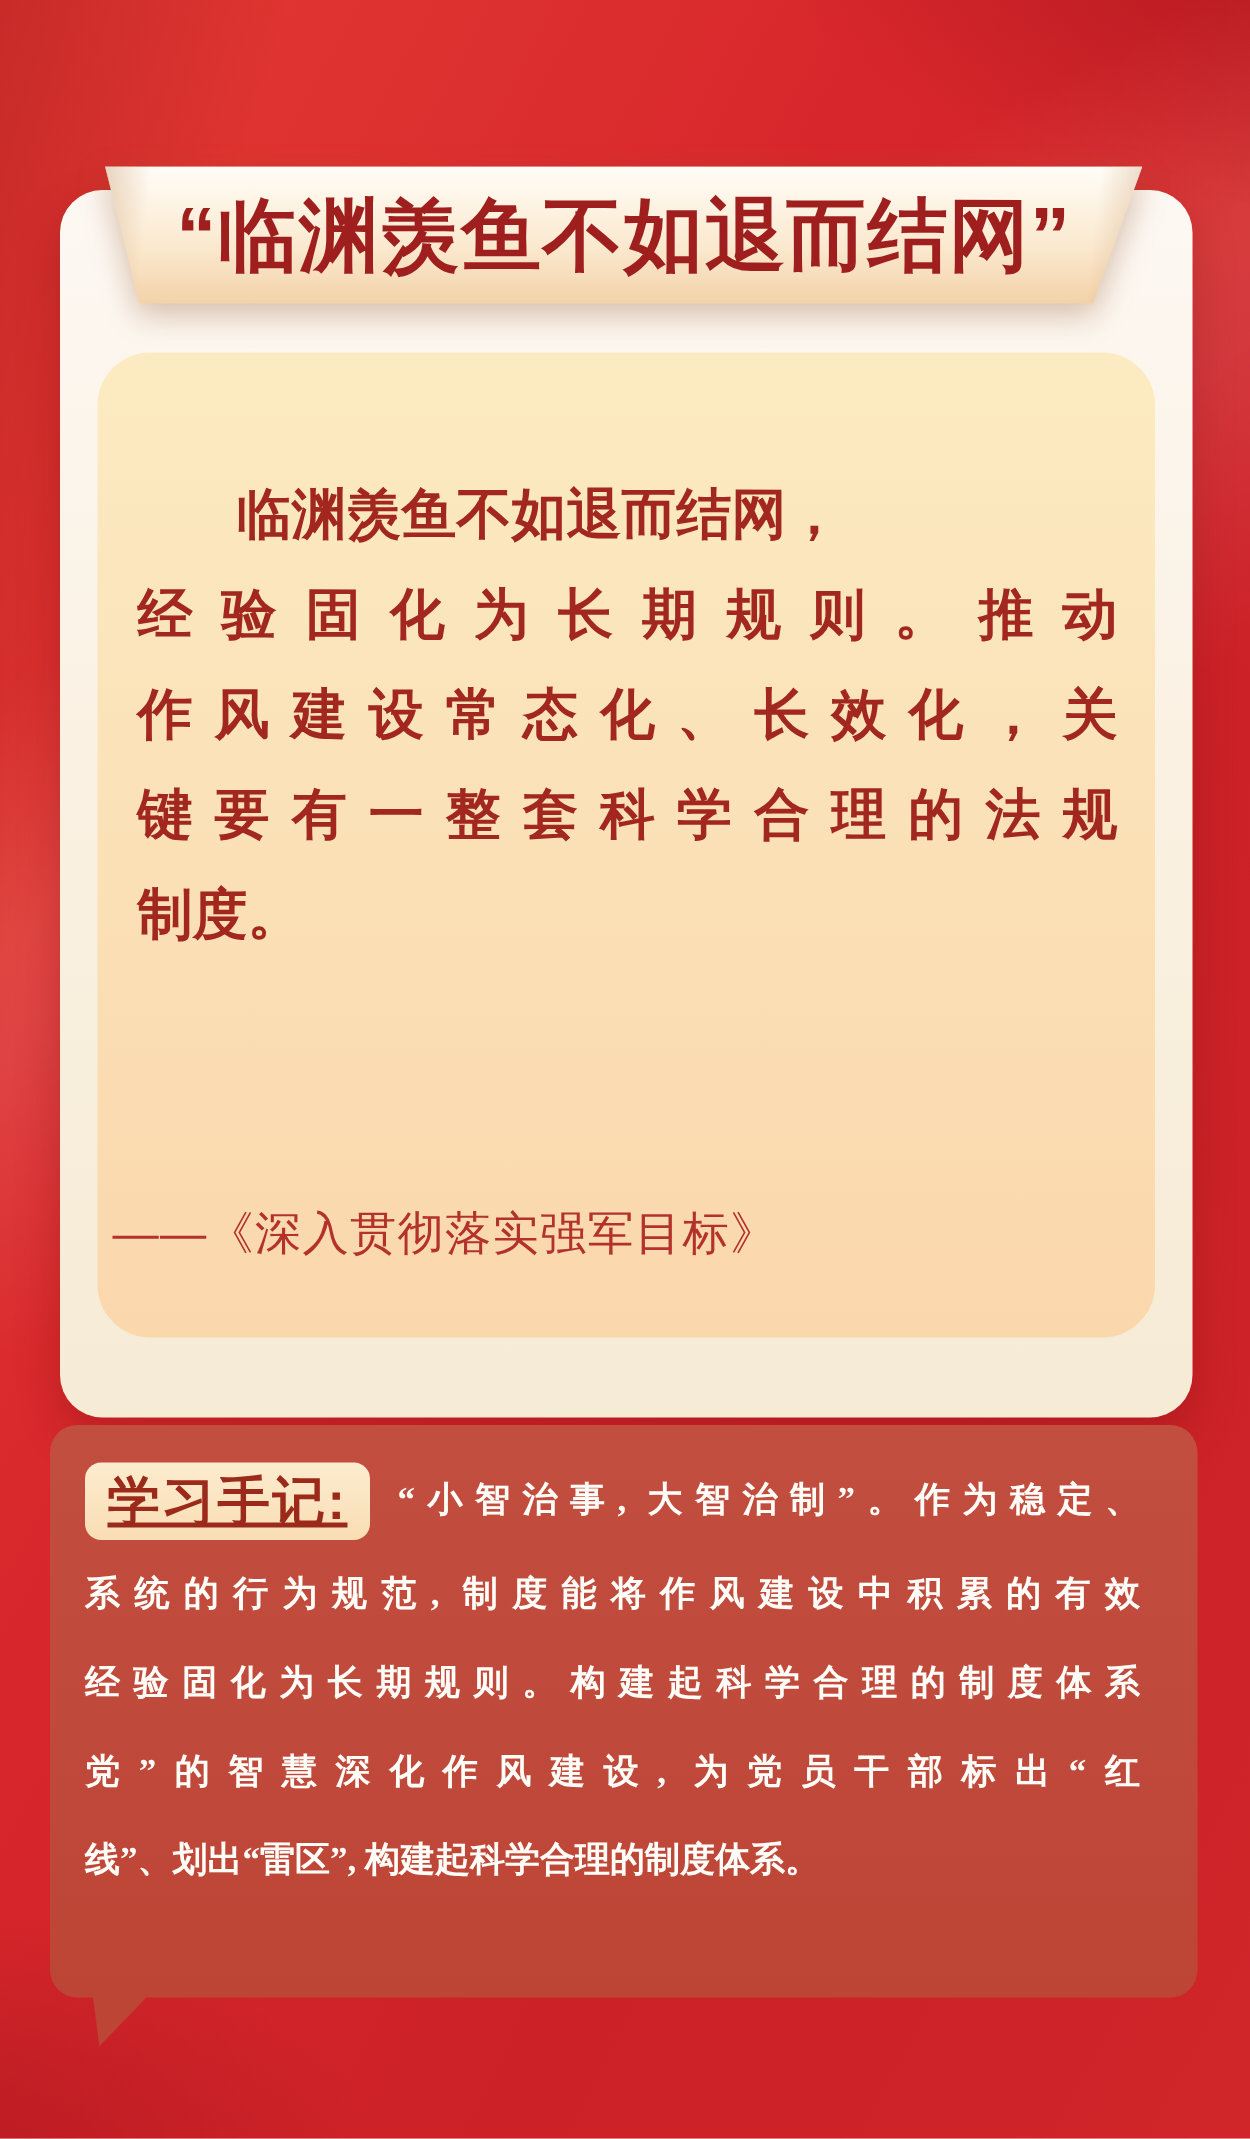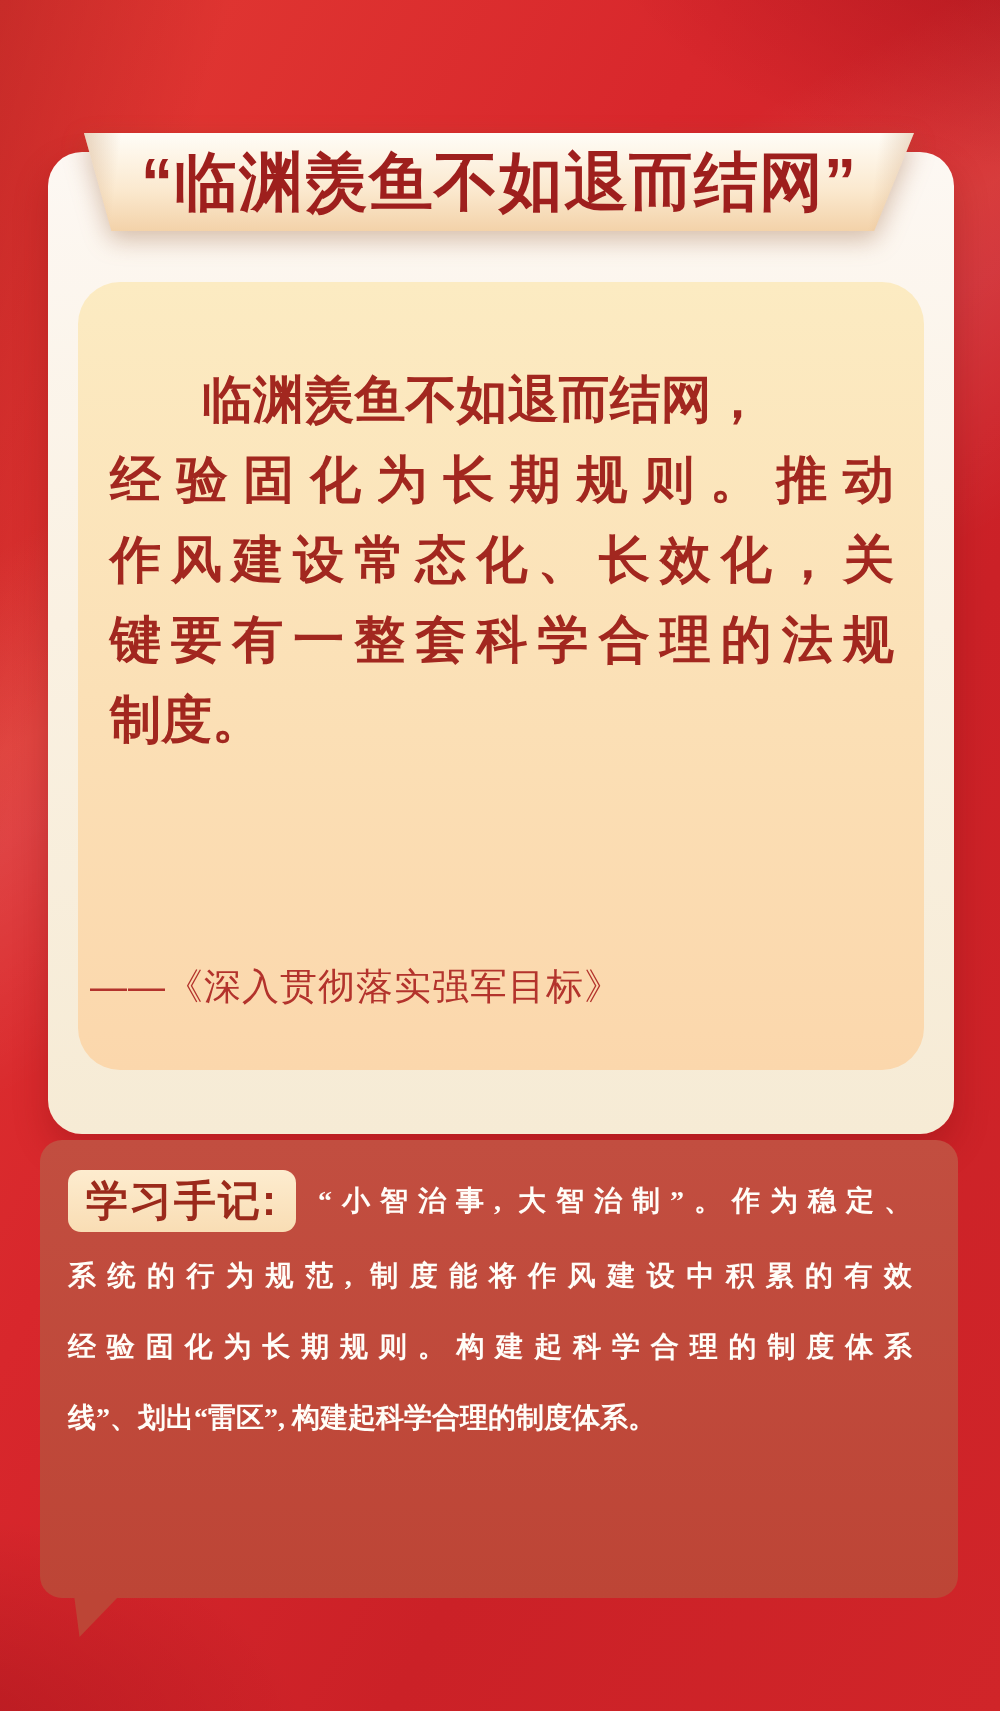--- a/index.html
+++ b/index.html
@@ -15,21 +15,21 @@
   }
   .serif{font-family:"Liberation Serif","DejaVu Serif",serif;}
   
   .card-outer{
     position:absolute;left:48px;top:152px;width:906px;height:982px;border-radius:34px;
     background:linear-gradient(180deg,#fdf8f3 0%,#faf1e2 48%,#f6ebd5 100%);
     box-shadow:0 16px 34px rgba(120,12,12,.30);
   }
   
   .banner{
-    position:absolute;left:84px;top:133px;width:830px;height:98px;
+    position:absolute;left:84px;top:133px;width:830px;height:110px;
     filter:drop-shadow(0 9px 12px rgba(143,82,40,.35));
   }
   .banner-shape{
     position:absolute;inset:0;
     clip-path:polygon(0 0,100% 0,95.2% 100%,3.3% 100%);
     background:linear-gradient(180deg,#fffdf7 0%,#fbe9cf 58%,#f3d2a9 100%);
   }
   .banner-shape::after{
     content:"";position:absolute;inset:0;
     background:linear-gradient(97deg, rgba(196,146,100,.38) 0%, rgba(196,146,100,0) 4.5%, rgba(196,146,100,0) 94.5%, rgba(196,146,100,.42) 100%);
@@ -38,22 +38,22 @@
     position:absolute;inset:0;display:flex;align-items:center;justify-content:center;
     font-size:64px;font-weight:800;letter-spacing:1px;color:#9e1f1d;white-space:nowrap;
   }
   
   .card-inner{
     position:absolute;left:78px;top:282px;width:846px;height:788px;border-radius:42px;
     background:linear-gradient(180deg,#fcebc2 0%,#fbe0b6 52%,#fbd7ac 100%);
   }
   
   .quote{
-    position:absolute;left:110px;top:360px;width:784px;
-    font-size:51px;line-height:80px;font-weight:700;color:#a2271f;
+    position:absolute;left:110px;top:372px;width:784px;
+    font-size:44px;line-height:80px;font-weight:700;color:#a2271f;
   }
   .quote .ln{width:100%;}
   .quote .indent{text-indent:1.8em;}
   .fill{text-align:justify;text-align-last:justify;}
   .attribution{
     position:absolute;left:90px;top:962px;
     font-size:37px;font-weight:400;color:#b3332c;letter-spacing:1px;white-space:nowrap;
   }
   
   .bubble{
@@ -62,21 +62,21 @@
     box-sizing:border-box;padding:30px 46px 0 28px;
   }
   .bubble-tail{
     position:absolute;left:74px;top:1595px;width:46px;height:42px;
     background:#bd4536;clip-path:polygon(0 0,100% 0,12% 100%);
   }
   .notes-row1{display:flex;align-items:center;height:62px;margin-bottom:8px;}
   .label-pill{
     flex:0 0 auto;height:62px;line-height:62px;padding:0 18px;border-radius:13px;
     background:linear-gradient(180deg,#fdeccf 0%,#f9ddb4 100%);
-    font-size:42px;font-weight:800;color:#9b2a1b;letter-spacing:2px;white-space:nowrap;
+    font-size:42px;font-weight:800;color:#9b2a1b;letter-spacing:2px;white-space:nowrap;text-decoration:underline;
   }
   .notes-line{font-size:28px;line-height:71px;font-weight:700;color:#fffdf8;}
   .notes-first{flex:1 1 auto;margin-left:22px;line-height:48px;}
   .plain{text-align:left;}
 </style>
 </head>
 <body>
 
 <div class="canvas">
 
@@ -99,17 +99,18 @@
 
   <div class="attribution">——《深入贯彻落实强军目标》</div>
 
   <div class="bubble">
     <div class="notes-row1">
       <div class="label-pill">学习手记:</div>
       <div class="notes-line notes-first serif fill">“小智治事, 大智治制”。作为稳定、</div>
     </div>
     <div class="notes-line serif fill">系统的行为规范, 制度能将作风建设中积累的有效</div>
     <div class="notes-line serif fill">经验固化为长期规则。构建起科学合理的制度体系</div>
+    <div class="notes-line serif fill">党”的智慧深化作风建设, 为党员干部标出“红</div>
     <div class="notes-line serif plain">线”、划出“雷区”, 构建起科学合理的制度体系。</div>
   </div>
   <div class="bubble-tail"></div>
 
 </div>
 
 </body></html>

